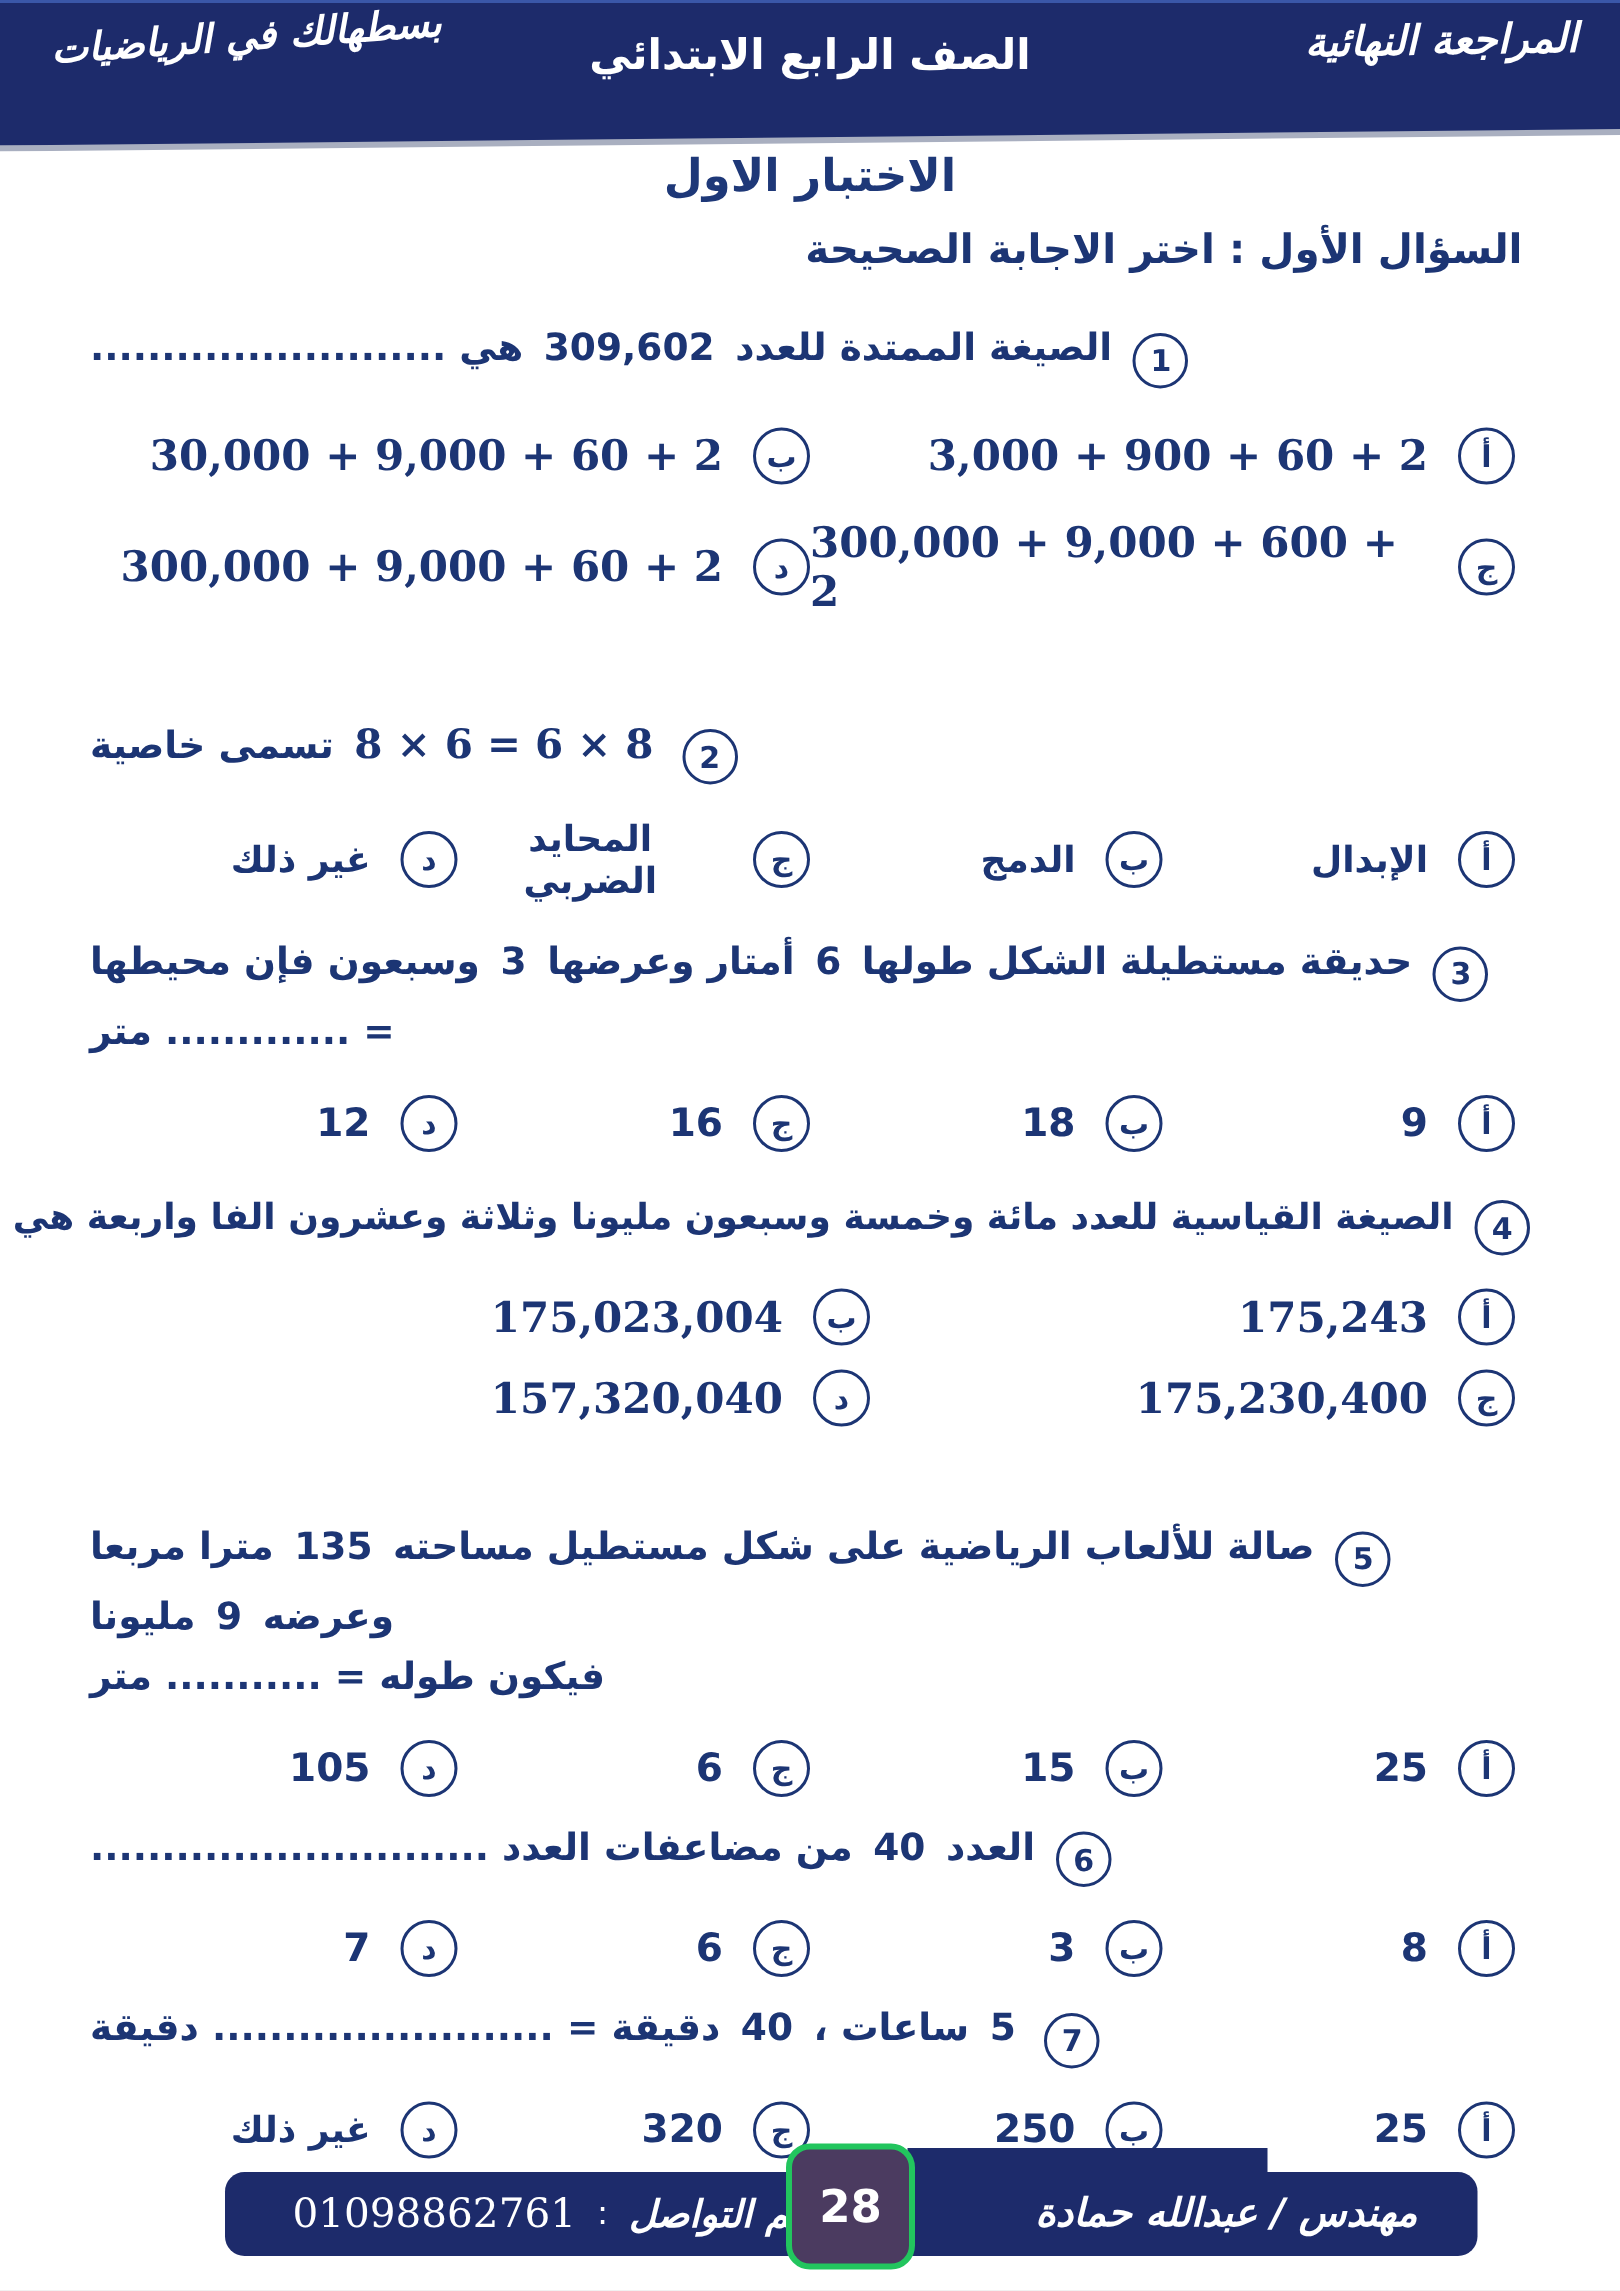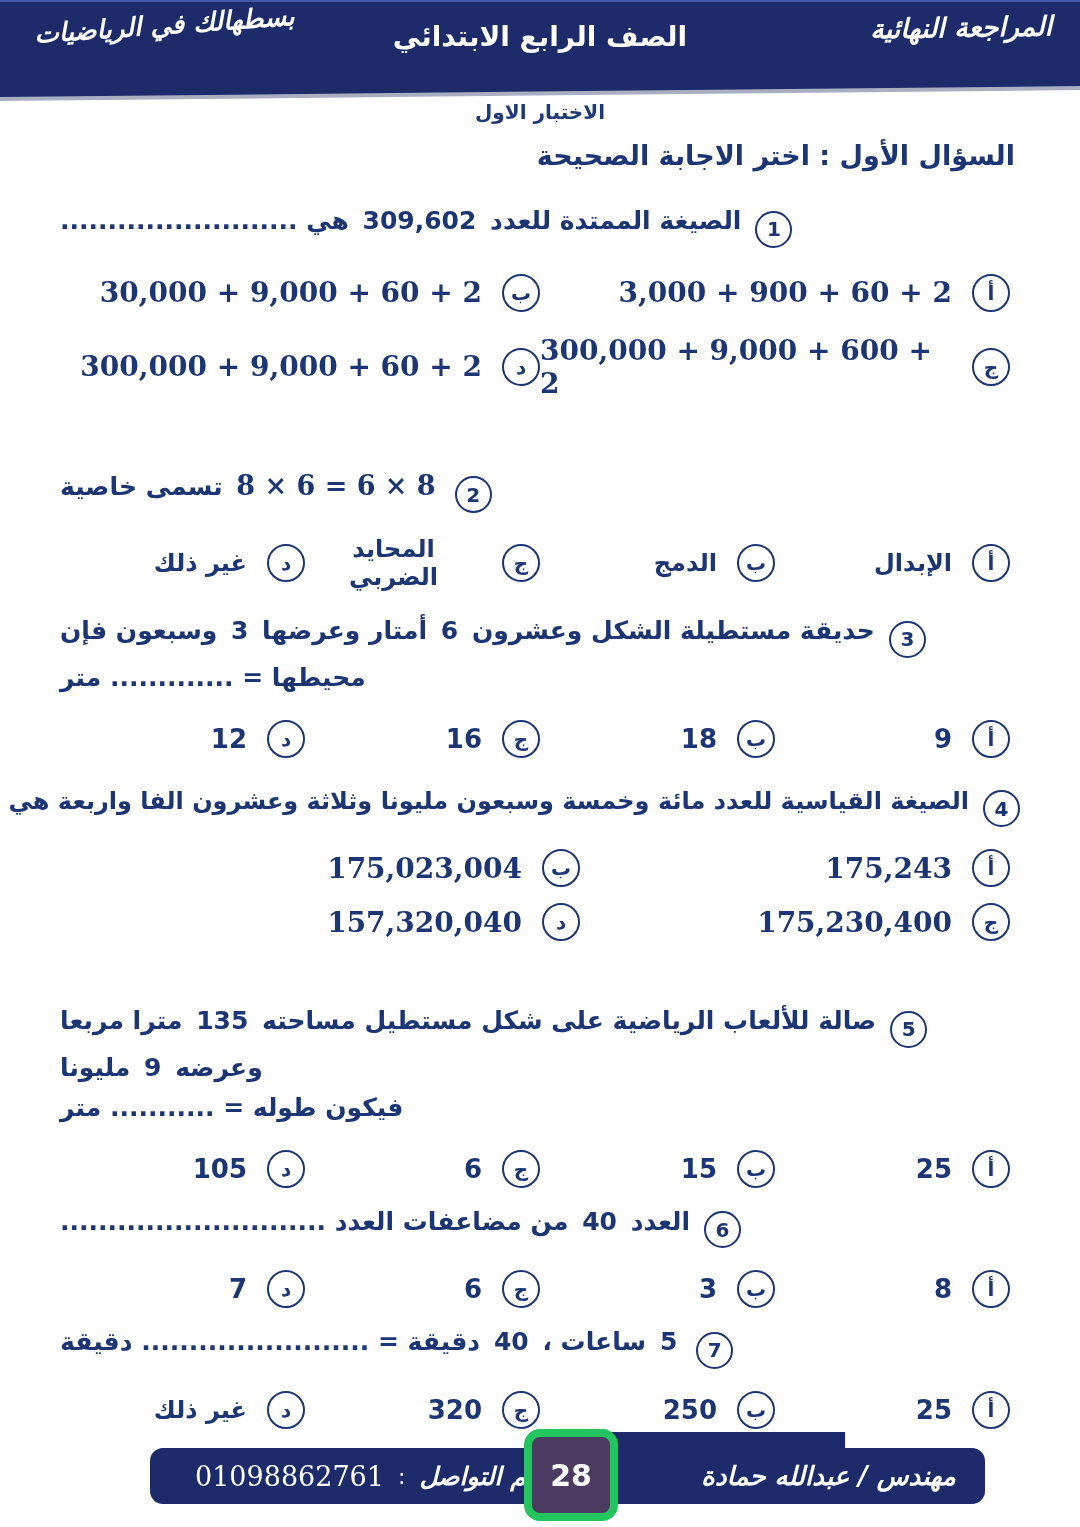--- a/index.html
+++ b/index.html
@@ -13,21 +13,21 @@
   .hdr-silver{position:absolute;top:0;left:0;width:100%;height:104px;background:#a9afc0;
     clip-path:polygon(0 0,100% 0,100% 90px,0 101px);}
   .hdr-navy{position:absolute;top:0;left:0;width:100%;height:100px;background:#1d2b6b;
     clip-path:polygon(0 0,100% 0,100% 86px,0 97px);border-top:2px solid #3a57a8;}
   .hdr-navy span{position:absolute;color:#ffffff;white-space:nowrap;}
   .hdr-right{right:28px;top:10px;font-size:27px;font-weight:bold;font-style:italic;transform:rotate(-1deg);}
   .hdr-center{left:50%;top:18px;transform:translateX(-50%);font-size:28px;font-weight:bold;}
   .hdr-left{left:34px;top:8px;font-size:26px;font-weight:bold;font-style:italic;transform:rotate(-4deg);}
   
   main{position:relative;margin:100px 60px 0 60px;}
-  .exam-title{margin:0 0 0 0;text-align:center;font-size:20px;font-weight:bold;color:#1e3878;}
+  .exam-title{margin:0 0 0 0;text-align:center;font-size:30px;font-weight:bold;color:#1e3878;}
   .section-heading{margin:16px 5px 0 0;font-size:27px;font-weight:bold;}
   .question{margin-top:20px;}
   .stmt{font-size:25px;font-weight:bold;line-height:1.6;text-align:left;}
   .qnum{display:inline-flex;align-items:center;justify-content:center;width:33px;height:33px;
     border:2.5px solid #1c3574;border-radius:50%;font-size:20px;font-weight:bold;
     margin-left:14px;vertical-align:-7px;background:#fff;}
   .p-num{direction:ltr;unicode-bidi:embed;margin:0 5px;}
   .p-math{font-family:"DejaVu Serif", serif;direction:ltr;unicode-bidi:embed;margin:0 5px;font-size:27px;}
   .p-dots{letter-spacing:1.5px;}
   
@@ -46,29 +46,29 @@
   .q2{margin-top:64px;}
   .q3{margin-top:20px;}
   .q4{margin-top:24px;} .q4 .stmt{font-size:24px;white-space:nowrap;} .q4 .opts{row-gap:16px;}
   .q5{margin-top:60px;}
   .q6{margin-top:14px;}
   .q7{margin-top:14px;}
   
   .f-bar{position:absolute;left:150px;top:1448px;width:835px;height:56px;background:#1d2b6b;
     border-radius:13px;z-index:1;}
   .f-strip{position:absolute;left:605px;top:1432px;width:240px;height:16px;background:#1d2b6b;z-index:1;}
-  .f-name{position:absolute;right:29px;top:50%;transform:translateY(-50%);
+  .f-name{position:absolute;right:40px;top:50%;transform:translateY(-50%);
     color:#fff;font-size:26px;font-weight:bold;font-style:italic;white-space:nowrap;}
   .f-contact{position:absolute;left:45px;top:50%;transform:translateY(-50%);
     display:flex;direction:rtl;align-items:center;gap:14px;color:#fff;white-space:nowrap;}
   .f-contact .lbl{font-size:25px;font-weight:bold;font-style:italic;}
   .f-contact .colon{font-size:22px;}
   .f-phone{font-family:"DejaVu Serif", serif;font-size:27px;direction:ltr;unicode-bidi:embed;}
   .f-badge{position:absolute;left:524px;top:1429px;width:78px;height:76px;background:#4b3b60;
-    border:8px solid #22c55e;border-radius:16px;z-index:2;
+    border:4px solid #22c55e;border-radius:16px;z-index:2;
     display:flex;align-items:center;justify-content:center;color:#fff;font-size:30px;font-weight:bold;}
 </style>
 </head>
 <body>
 
 <div class="page">
 
   <div class="hdr">
     <div class="hdr-silver"></div>
     <div class="hdr-navy">
@@ -125,21 +125,21 @@
           </div>
         <div class="opt">
             <span class="circ">د</span>
             <span class="v-txt">غير ذلك</span>
           </div>
       </div>
     </section>
 
     <section class="question q3">
       <div class="stmt">
-        <span class="qnum">3</span><span><span class="p-text">حديقة مستطيلة الشكل وعشرون</span> <span class="p-num">6</span> <span class="p-text">أمتار وعرضها</span> <span class="p-num">3</span> <span class="p-text">وسبعون فإن محيطها =</span> <span class="p-dots">.............</span> <span class="p-text">متر</span> </span>
+        <span class="qnum">3</span><span><span class="p-text">حديقة مستطيلة الشكل طولها</span> <span class="p-num">6</span> <span class="p-text">أمتار وعرضها</span> <span class="p-num">3</span> <span class="p-text">وسبعون فإن محيطها =</span> <span class="p-dots">.............</span> <span class="p-text">متر</span> </span>
       </div>
       <div class="opts opts4">
         <div class="opt">
             <span class="circ">أ</span>
             <span class="v-num">9</span>
           </div>
         <div class="opt">
             <span class="circ">ب</span>
             <span class="v-num">18</span>
           </div>

